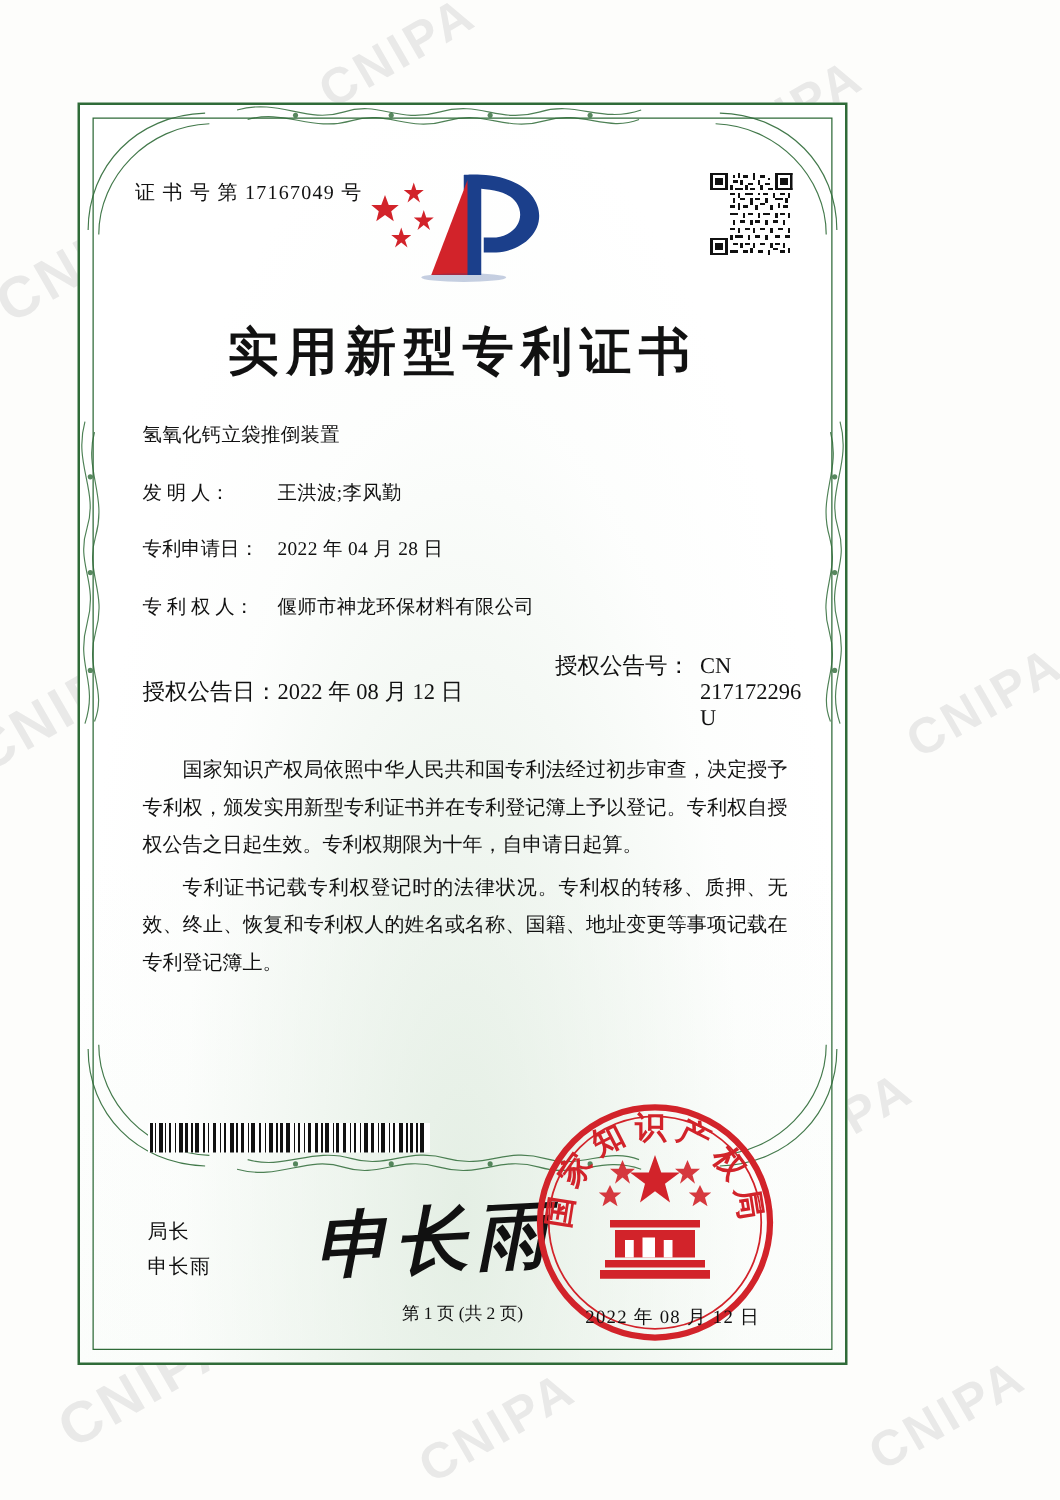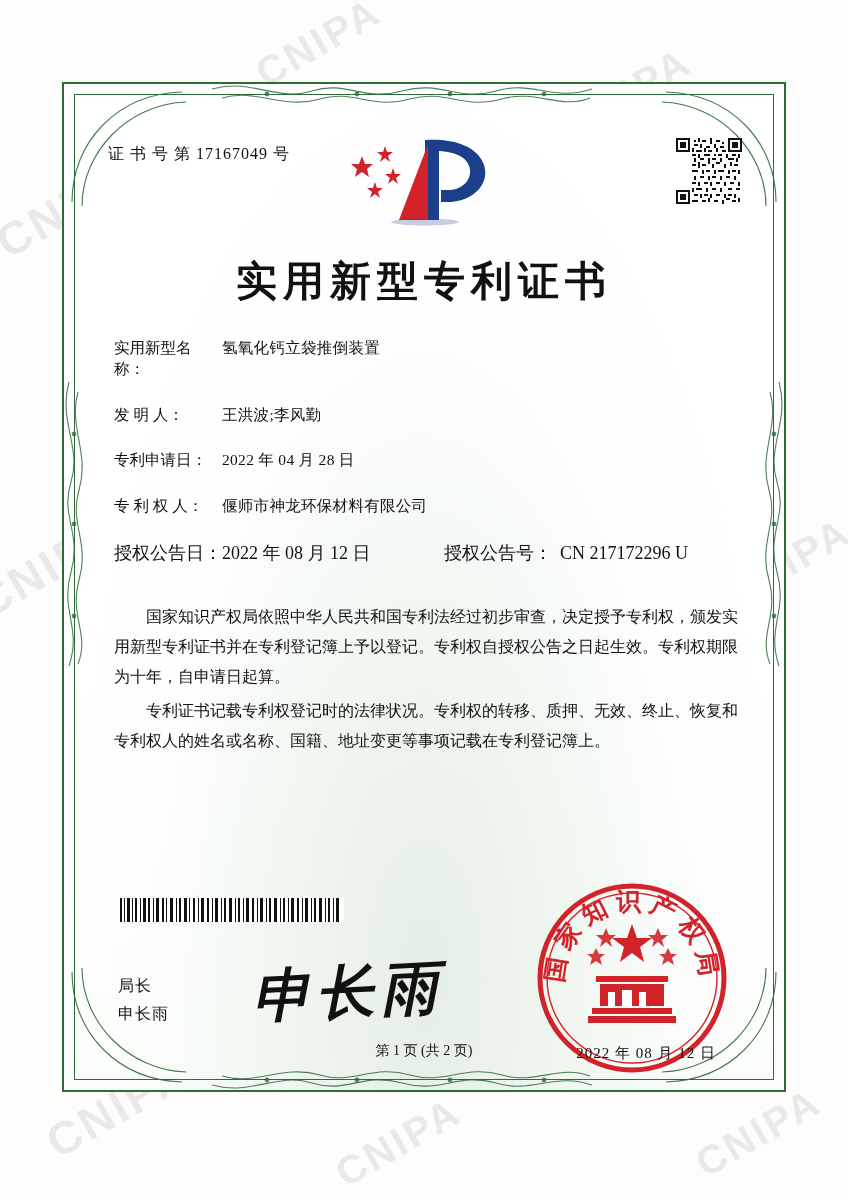--- a/index.html
+++ b/index.html
@@ -38,21 +38,21 @@
     transform-origin: center;
   }
   .wm-a { font-size: 46px; }
   .wm-b { font-size: 40px; }
 
   
   .cert {
     position: absolute;
     left: 62px;
     top: 82px;
-    width: 724px;
+    width: 616px;
     height: 1010px;
     z-index: 3;
     background:
       radial-gradient(ellipse at 50% 88%, rgba(224,236,224,.85) 0%, rgba(246,250,246,.25) 52%, rgba(255,255,255,0) 72%),
       linear-gradient(180deg, #ffffff 0%, #ffffff 60%, #fbfdfb 100%);
   }
   .frame-outer {
     position: absolute;
     inset: 0;
     border: 2px solid #2f6b38;
@@ -421,21 +421,20 @@
       </g>
 
       <ellipse cx="96" cy="88" rx="34" ry="3.5" fill="#1b3f8b" opacity=".25"></ellipse>
     </svg>
 
     <div class="title">实用新型专利证书</div>
 
     <div class="fields">
 
       <div class="field">
-        <span class="lbl">实用新型名称：</span>
         <span class="val">氢氧化钙立袋推倒装置</span>
       </div>
 
       <div class="field">
         <span class="lbl">发    明    人：</span>
         <span class="val">王洪波;李风勤</span>
       </div>
 
 
       <div class="field">

